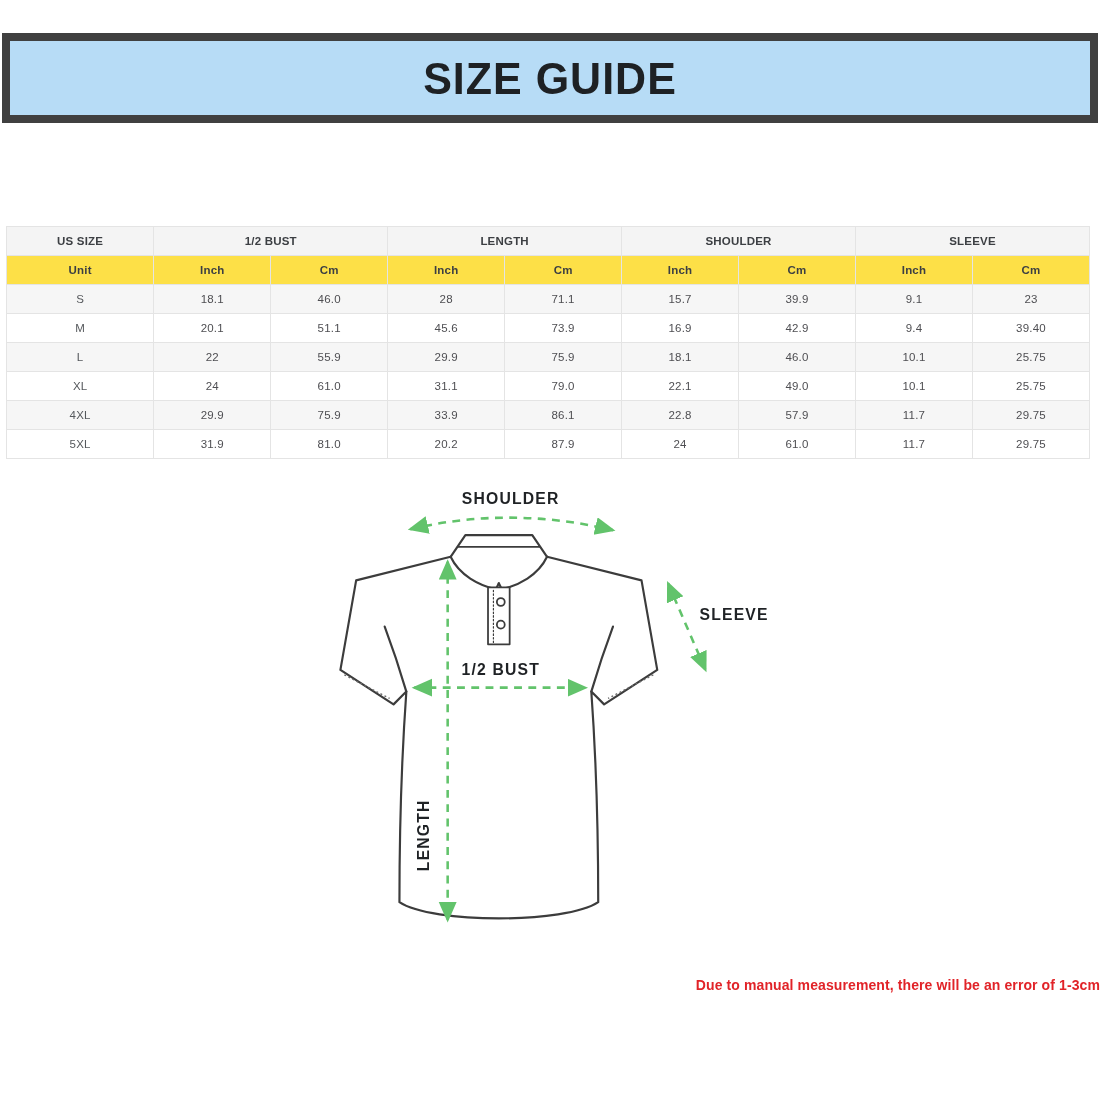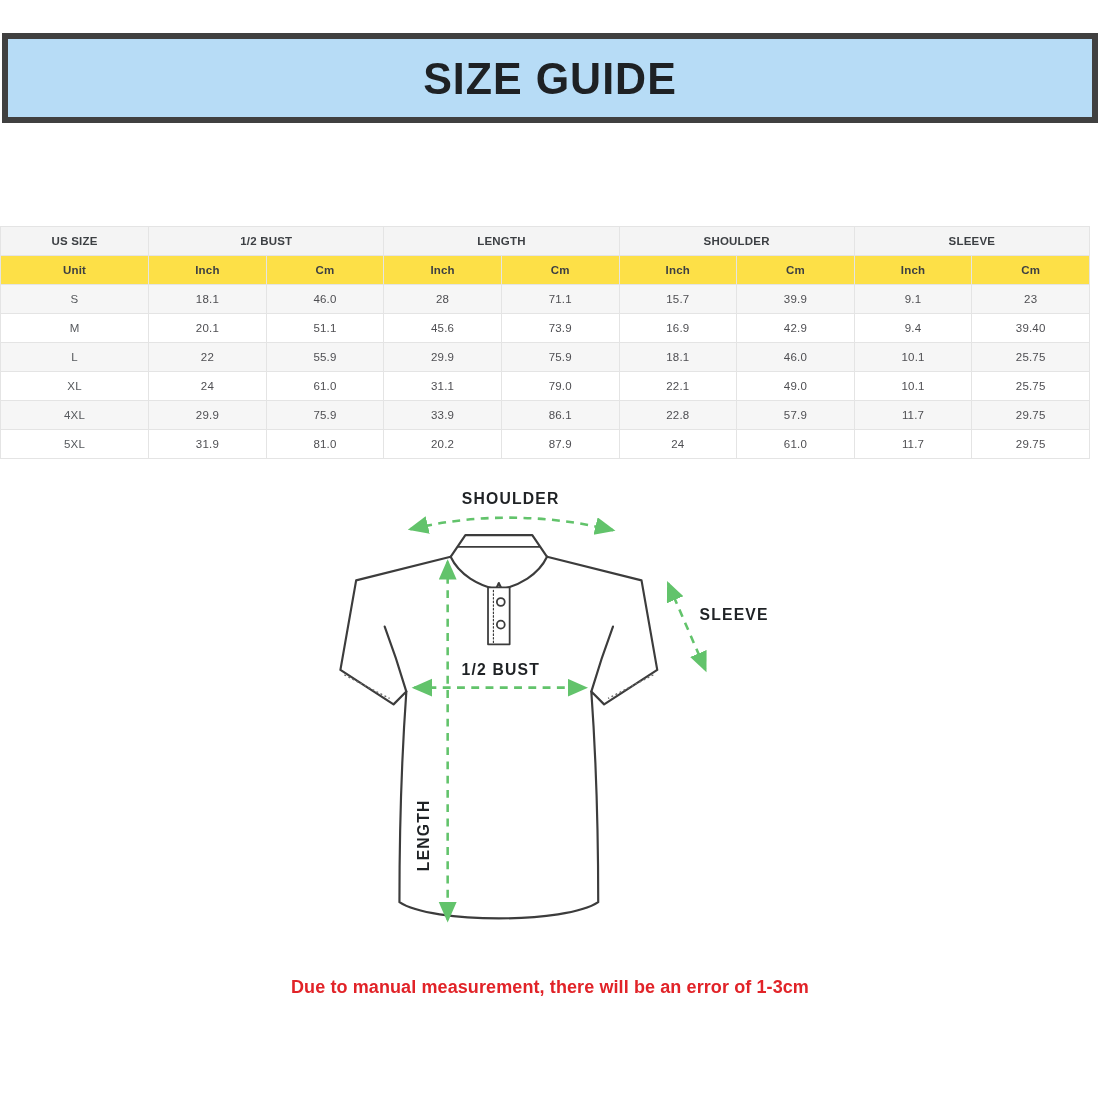--- a/index.html
+++ b/index.html
@@ -9,35 +9,35 @@
     font-family: "Liberation Sans", sans-serif;
     overflow: hidden;
     position: relative;
   }
 
   
   .banner {
     margin: 33px 2px 0 2px;
     height: 90px;
     background: #b7dcf6;
-    border: 6px solid #404040;
+    border: 8px solid #404040;
     display: flex;
     align-items: center;
     justify-content: center;
   }
   .banner h1 {
     font-size: 43px;
     font-weight: 800;
     letter-spacing: 1px;
     color: #1e2124;
     transform: scaleY(1.05);
   }
 
   
-  .table-wrap { margin: 103px 10px 0 0; }
+  .table-wrap { margin: 103px 10px 0 6px; }
   table.size-table {
     width: 100%;
     border-collapse: collapse;
     table-layout: fixed;
   }
   .size-table th, .size-table td {
     border: 1px solid #e4e4e4;
     text-align: center;
     vertical-align: middle;
     height: 29px;
@@ -64,22 +64,22 @@
   .diagram svg text {
     font-family: "Liberation Sans", sans-serif;
     font-weight: 700;
     fill: #1f2225;
     letter-spacing: 1.2px;
   }
 
   
   .note {
     margin-top: 4px;
-    text-align: center;
-    font-size: 18px;
+    text-align: right;
+    font-size: 14px;
     font-weight: 700;
     color: #e12328;
     letter-spacing: 0.1px;
   }
 </style>
 </head>
 <body>
 
 <header class="banner">
   <h1>SIZE GUIDE</h1>

